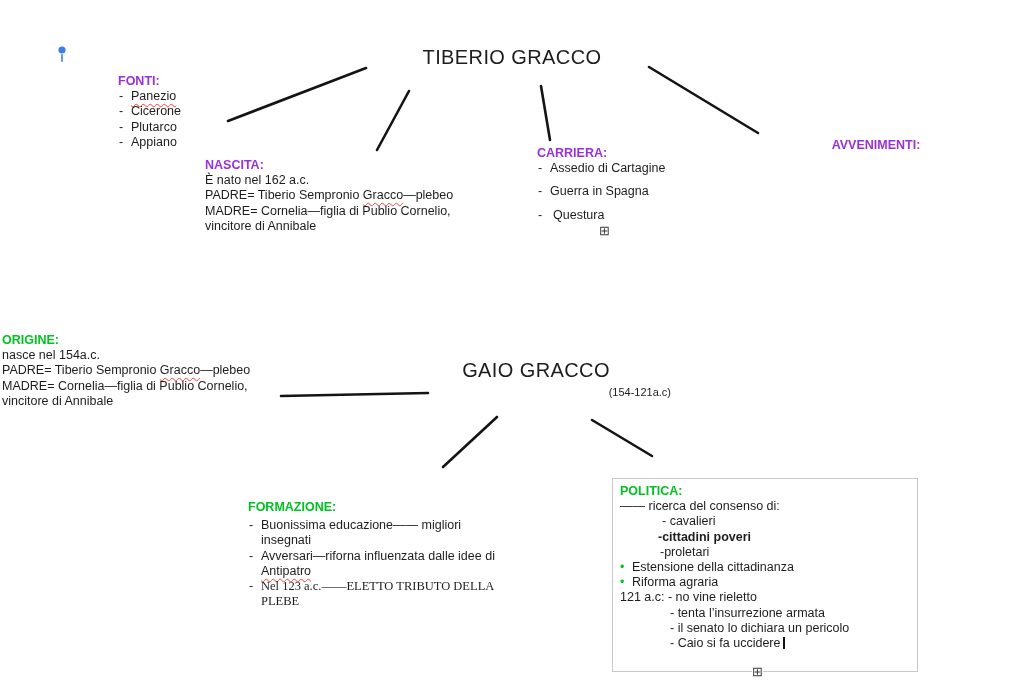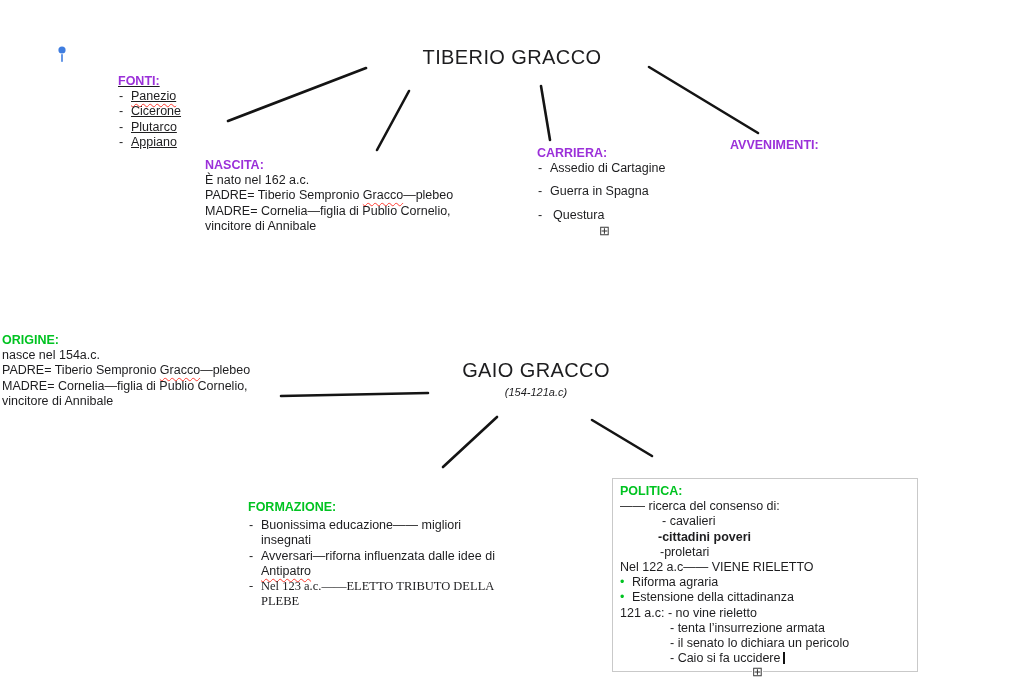--- a/index.html
+++ b/index.html
@@ -14,21 +14,21 @@
   .node{ position:absolute; font-size:12.5px; line-height:15.2px; }
   .label{ font-weight:700; }
   .purple{ color:var(--purple); }
   .green{ color:var(--green); }
   .sp{
     text-decoration-line:underline; text-decoration-style:wavy;
     text-decoration-color:var(--squiggle); text-decoration-thickness:1px;
     text-underline-offset:2.5px;
   }
   .title{ font-size:20px; letter-spacing:.4px; line-height:26px; text-align:center; }
-  .subtitle{ font-size:11px; text-align:center; margin-top:2px;font-style:italic; }
+  .subtitle{ font-size:11px; text-align:right; margin-top:2px; }
   .ditem{ position:relative; padding-left:13px; }
   .ditem::before{ content:"-"; position:absolute; left:1px; top:0; }
   .gitem{ position:relative; padding-left:12px; }
   .gitem::before{ content:"\2022"; position:absolute; left:0; top:0; color:var(--green); }
   .carriera .ditem{ margin-bottom:8px; }
   .formazione .label{ margin-bottom:3px; }
   .box{ border:1px solid var(--border); box-sizing:border-box; padding:5px 7px; background:#fff; }
   .expand{ position:absolute; font-size:13px; line-height:13px; color:#3a3a3a; background:#fff; z-index:3; }
   .caret{ display:inline-block; width:1.5px; height:12px; background:#111; margin-left:3px; vertical-align:-2px; }
   svg.connectors{ position:absolute; left:0; top:0; pointer-events:none; z-index:1; }
@@ -55,21 +55,21 @@
 
   <div class="node" style="left:56px;top:46px;">
     <svg width="12" height="18" viewBox="0 0 12 18">
       <circle cx="6" cy="4" r="3.6" fill="var(--pin)"></circle>
       <rect x="5.2" y="8" width="1.6" height="8" rx="0.8" fill="var(--pin)"></rect>
     </svg>
   </div>
 
   <div class="node title" style="left:377px;top:44px;width:270px;">TIBERIO GRACCO</div>
 
-  <div class="node" style="left:118px;top:74px;width:120px;text-decoration:underline;">
+  <div class="node" style="left:118px;top:74px;width:120px;">
     <div class="label purple">FONTI:</div>
     <div class="ditem"><span class="sp">Panezio</span></div>
     <div class="ditem"><span>Cicerone</span></div>
     <div class="ditem"><span>Plutarco</span></div>
     <div class="ditem"><span>Appiano</span></div>
   </div>
 
   <div class="node" style="left:205px;top:158px;width:268px;">
     <div class="label purple">NASCITA:</div>
     <div>È nato nel 162 a.c.</div>
@@ -79,21 +79,21 @@
   </div>
 
   <div class="node carriera" style="left:537px;top:146px;width:160px;">
     <div class="label purple">CARRIERA:</div>
     <div class="ditem"><span>Assedio di Cartagine</span></div>
     <div class="ditem"><span>Guerra in Spagna</span></div>
     <div class="ditem"><span style="padding-left:3px;display:inline-block;">Questura</span></div>
   </div>
   <div class="expand" style="left:599px;top:224px;">⊞</div>
 
-  <div class="node" style="left:730px;top:138px;width:292px;">
+  <div class="node" style="left:730px;top:138px;width:292px;text-align:center;">
     <div class="label purple">AVVENIMENTI:</div>
   </div>
 
   <div class="node" style="left:401px;top:357px;width:270px;">
     <div class="title">GAIO GRACCO</div>
     <div class="subtitle">(154-121a.c)</div>
   </div>
 
   <div class="node" style="left:2px;top:333px;width:288px;">
     <div class="label green">ORIGINE:</div>
@@ -109,23 +109,22 @@
     <div class="ditem" style="width:252px;"><span>Avversari—riforna influenzata dalle idee di </span><span class="sp">Antipatro</span></div>
     <div class="ditem" style="width:252px;font-family:Liberation Serif, serif;"><span>Nel 123 a.c.——ELETTO TRIBUTO DELLA PLEBE</span></div>
   </div>
 
   <div class="node box" style="left:612px;top:478px;width:306px;height:194px;">
     <div><span class="label green">POLITICA:</span></div>
     <div>—— ricerca del consenso di:</div>
     <div class="ind1">- cavalieri</div>
     <div class="ind1b">-cittadini poveri</div>
     <div class="ind1c">-proletari</div>
-    <div>Nel 122 a.c—— VIENE RIELETTO</div>
+    <div class="gitem"><span>Estensione della cittadinanza</span></div>
     <div class="gitem"><span>Riforma agraria</span></div>
-    <div class="gitem"><span>Estensione della cittadinanza</span></div>
     <div>121 a.c: - no vine rieletto</div>
     <div class="ind2">- tenta l’insurrezione armata</div>
     <div class="ind2">- il senato lo dichiara un pericolo</div>
     <div class="ind2"><span>- Caio si fa uccidere</span><span class="caret"></span></div>
   </div>
   <div class="expand" style="left:752px;top:665px;">⊞</div>
 
 </div>
 
 </body></html>

